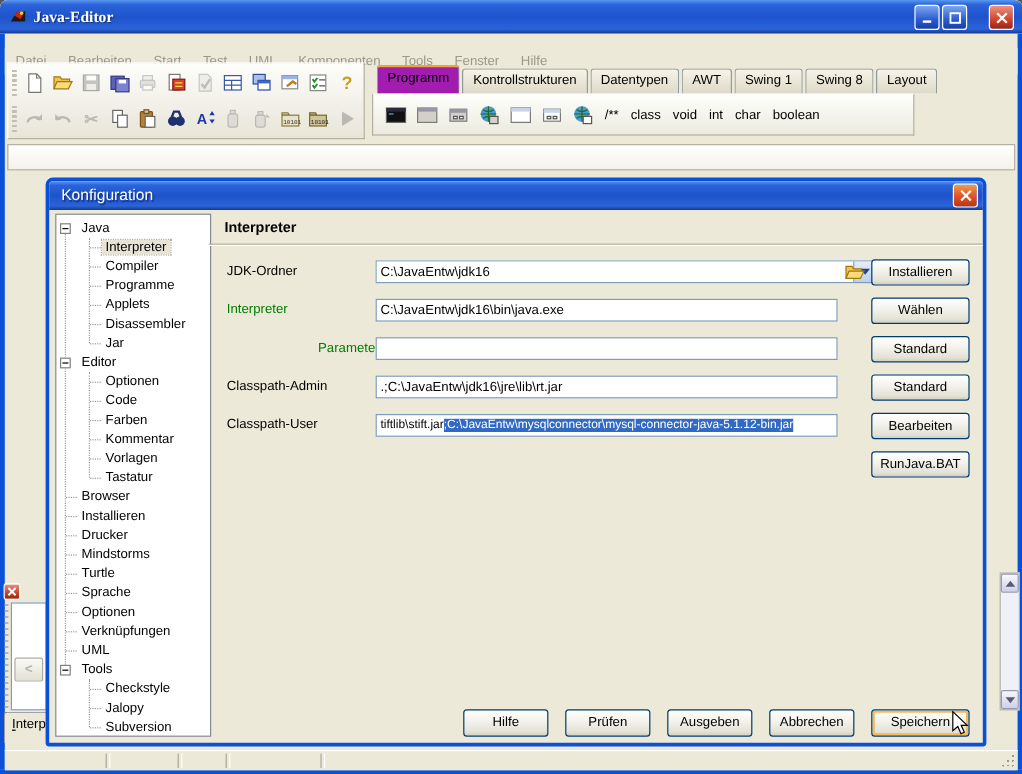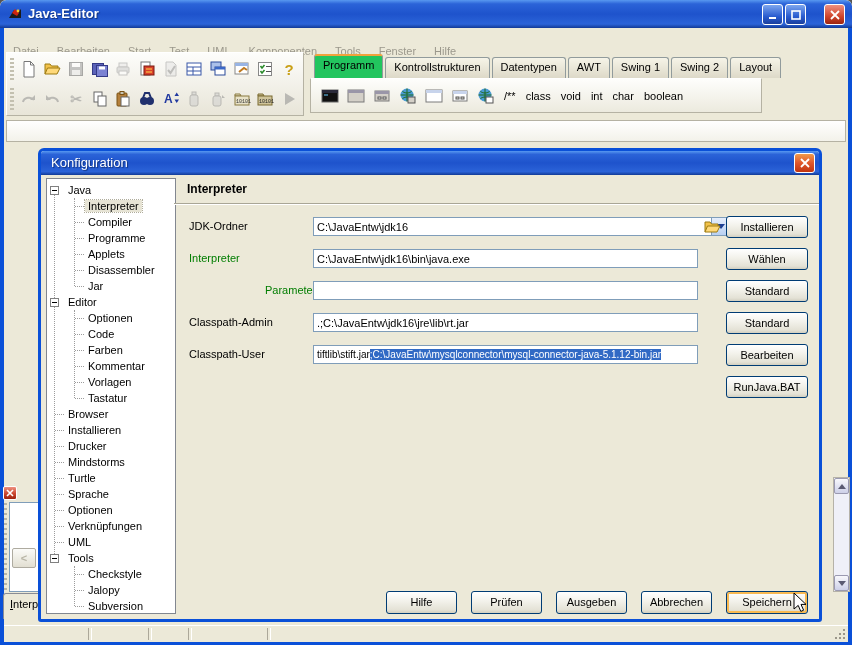--- a/index.html
+++ b/index.html
@@ -5,21 +5,21 @@
   html,body{margin:0;padding:0;background:#555;}
   .screen{position:relative;width:852px;height:645px;overflow:hidden;
     font-family:"Liberation Sans",sans-serif;font-size:11px;color:#000;
     background:#ece9d8;border-radius:6px 6px 0 0;}
   
   .titlebar{position:absolute;left:0;top:0;width:852px;height:28px;
     background:linear-gradient(180deg,#5898f0 0%,#2b63d8 14%,#1e53cc 50%,#2b63d8 86%,#123a96 100%);
     border-radius:6px 6px 0 0;}
   .app-icon{position:absolute;left:7px;top:6px;width:16px;height:16px;}
   .title-text{position:absolute;left:28px;top:6px;color:#fff;font-weight:bold;font-size:13px;
-    text-shadow:1px 1px 1px #10307a;}
+    text-shadow:1px 1px 1px #10307a;font-family:Liberation Serif, serif;}
   .cap-btn{position:absolute;top:4px;width:21px;height:21px;border:1px solid #fff;border-radius:3px;
     box-sizing:border-box;display:flex;align-items:center;justify-content:center;}
   .cap-min{right:69px;background:linear-gradient(180deg,#7da6ee,#2a5cd0 60%,#1a3f9e);}
   .cap-max{right:46px;background:linear-gradient(180deg,#7da6ee,#2a5cd0 60%,#1a3f9e);}
   .cap-close{right:7px;background:linear-gradient(180deg,#ee9080,#d0452c 60%,#9c2410);}
   .win-edge{position:absolute;background:#0a50d8;}
   .edge-l{left:0;top:28px;width:4px;height:613px;}
   .edge-r{right:0;top:28px;width:4px;height:613px;}
   .edge-b{left:0;top:641px;width:852px;height:4px;}
   
@@ -35,21 +35,21 @@
   .gripper{width:4px;height:22px;margin:0 3px 0 1px;
     background:repeating-linear-gradient(180deg,#c3c0b0 0 2px,transparent 2px 4px);}
   .ico{width:22px;height:24px;margin:0 1px;display:flex;align-items:center;justify-content:center;}
   .ico svg{width:18px;height:18px;}
   .dis{filter:grayscale(1);opacity:.5;}
   .glyph{font-weight:bold;font-size:15px;line-height:1;}
   
   .tabs-row{position:absolute;left:314px;top:54px;height:24px;display:flex;gap:2px;align-items:flex-end;}
   .tab{height:21px;padding:3px 8px 0;background:linear-gradient(180deg,#f6f4e8,#ddd9c8);
     border:1px solid #919b9c;border-bottom:none;border-radius:3px 3px 0 0;box-sizing:border-box;}
-  .tab.active{height:24px;background:#22c55e;border-top:2px solid #f0a23c;font-weight:normal;}
+  .tab.active{height:24px;background:#a21caf;border-top:2px solid #f0a23c;font-weight:normal;}
   .palette{position:absolute;left:310px;top:78px;width:452px;height:35px;
     background:linear-gradient(180deg,#fefefc,#eceade);
     border:1px solid #b5b2a3;border-top-color:#fff;box-sizing:border-box;
     display:flex;align-items:center;padding-left:6px;}
   .palette .ico{margin:0 2px;}
   .pal-label{margin:0 5px;color:#000;}
   
   .editor-strip{position:absolute;left:6px;top:120px;width:840px;height:22px;
     background:linear-gradient(180deg,#ffffff,#f3f2ea);border:1px solid #b5b2a3;box-sizing:border-box;}
   
@@ -348,21 +348,21 @@
         </div>
     </div>
   </div>
 
   <div class="tabs-row">
     <div class="tab active">Programm</div>
     <div class="tab">Kontrollstrukturen</div>
     <div class="tab">Datentypen</div>
     <div class="tab">AWT</div>
     <div class="tab">Swing 1</div>
-    <div class="tab">Swing 2</div>
+    <div class="tab">Swing 8</div>
     <div class="tab">Layout</div>
   </div>
 
   <div class="palette">
     <div class="ico">
         <svg viewBox="0 0 18 18">
           <rect x="1" y="3" width="16" height="12" fill="#111" stroke="#666"></rect>
           <rect x="1" y="3" width="16" height="3" fill="#2a2a3a"></rect>
           <path d="M3 8h4" stroke="#6cf"></path>
         </svg>

